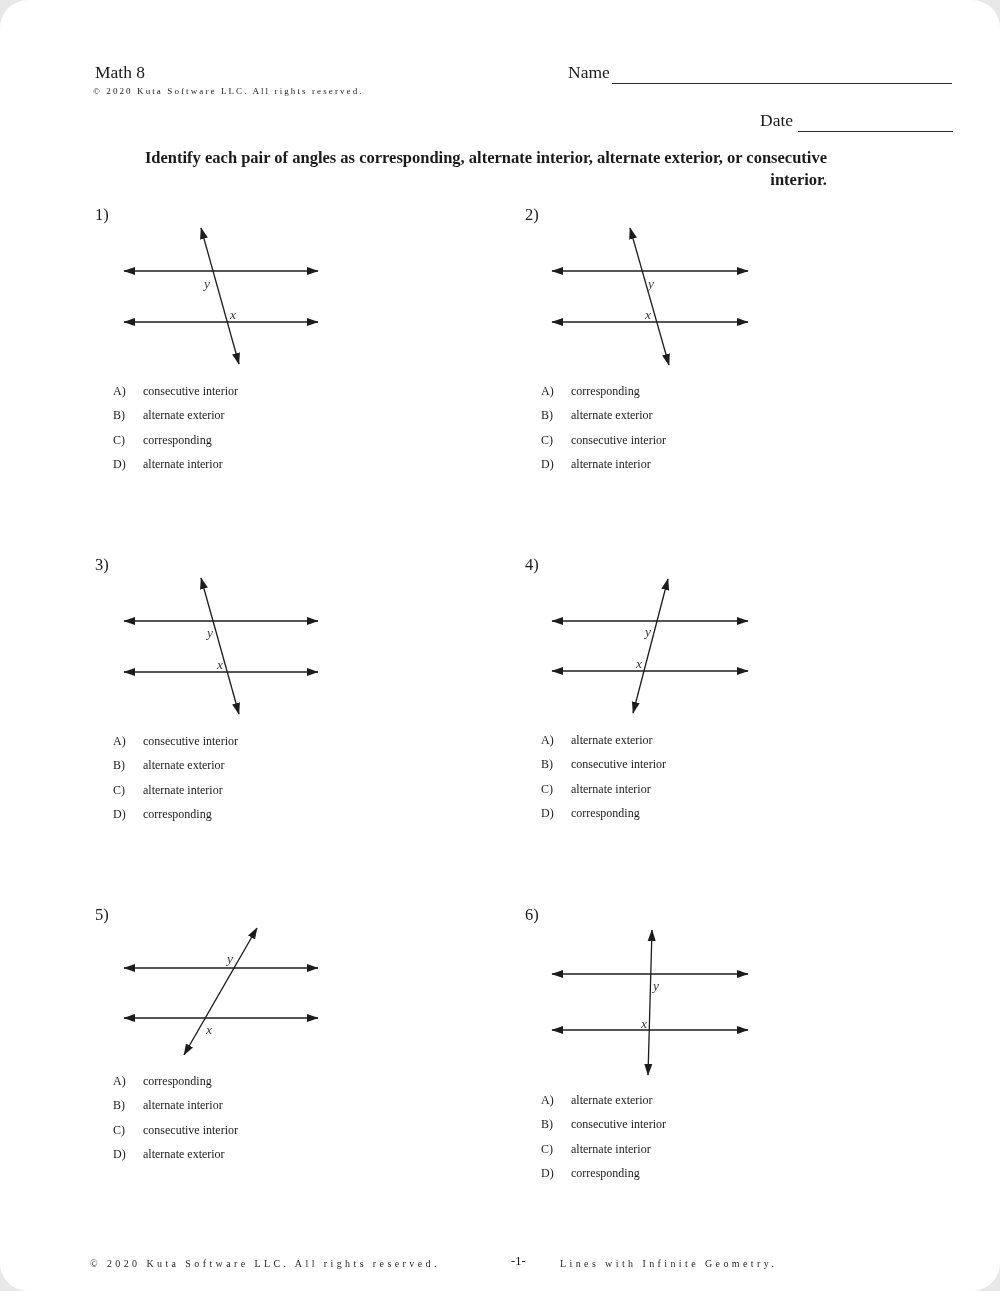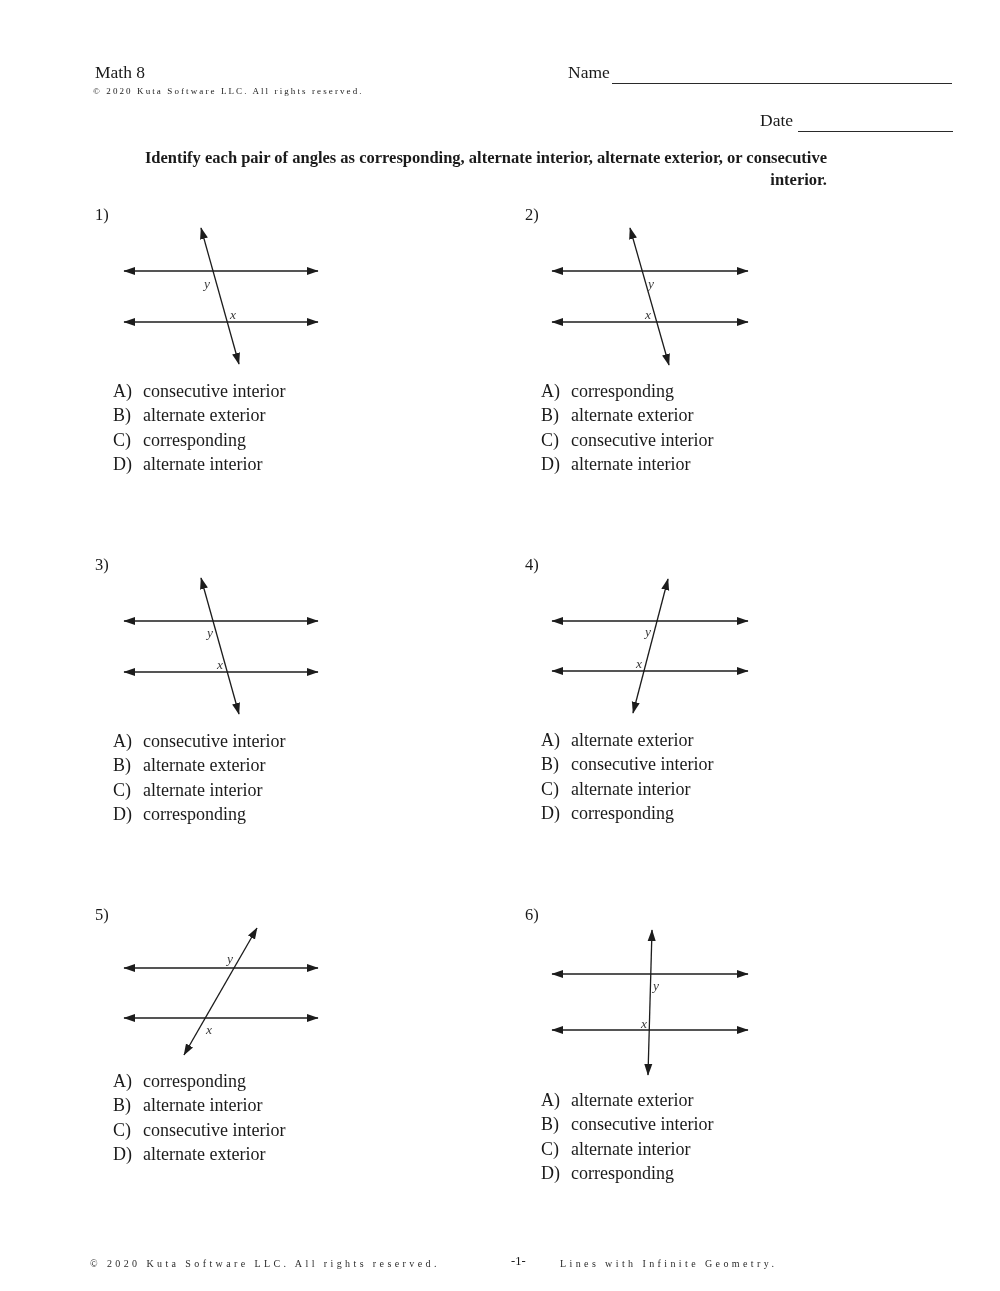--- a/index.html
+++ b/index.html
@@ -1,34 +1,34 @@
 <!DOCTYPE html>
 <html><head>
 <meta charset="utf-8">
 <style>
   html,body{margin:0;padding:0;background:#e8e8e8;}
   .page{
     position:relative;width:1000px;height:1291px;margin:0 auto;
     background:#ffffff;overflow:hidden;
-    font-family:"Liberation Serif","DejaVu Serif",serif;color:#1a1a1a;
+    font-family:"Liberation Serif","DejaVu Serif",serif;color:#1a1a1a;border-radius:28px;
   }
   .abs{position:absolute;}
   .course{font-size:17.5px;}
   .tiny-copy{font-size:9px;letter-spacing:2.1px;color:#222;white-space:nowrap;}
   .doc-title{font-size:22.5px;}
   .blank-label{font-size:17.5px;}
   .blank-line{position:absolute;border-bottom:1.3px solid #2a2a2a;height:0;}
   .instruction{font-size:16.5px;font-weight:bold;line-height:1.32;width:732px;text-align:right;}
   .qnum{font-size:16.5px;}
   .diagram{position:absolute;overflow:visible;}
   .pl{stroke:#1c1c1c;stroke-width:1.3;fill:none;
       marker-start:url(#arw);marker-end:url(#arw);}
   .alabel{font-style:italic;font-size:13.5px;fill:#3a3a3a;
       font-family:"Liberation Serif","DejaVu Serif",serif;}
-  .options{line-height:24.4px;font-size:18px;}
+  .options{line-height:24.4px;font-size:12px;}
   .opt{white-space:nowrap;cursor:pointer;}
   .opt .letter{display:inline-block;width:30px;}
   .footer-copy{font-size:10px;letter-spacing:3.4px;color:#2b2b2b;white-space:nowrap;}
   .page-num{font-size:12.5px;color:#111;}
 </style>
 </head>
 <body>
 
 <svg width="0" height="0" style="position:absolute" aria-hidden="true">
   <defs>

